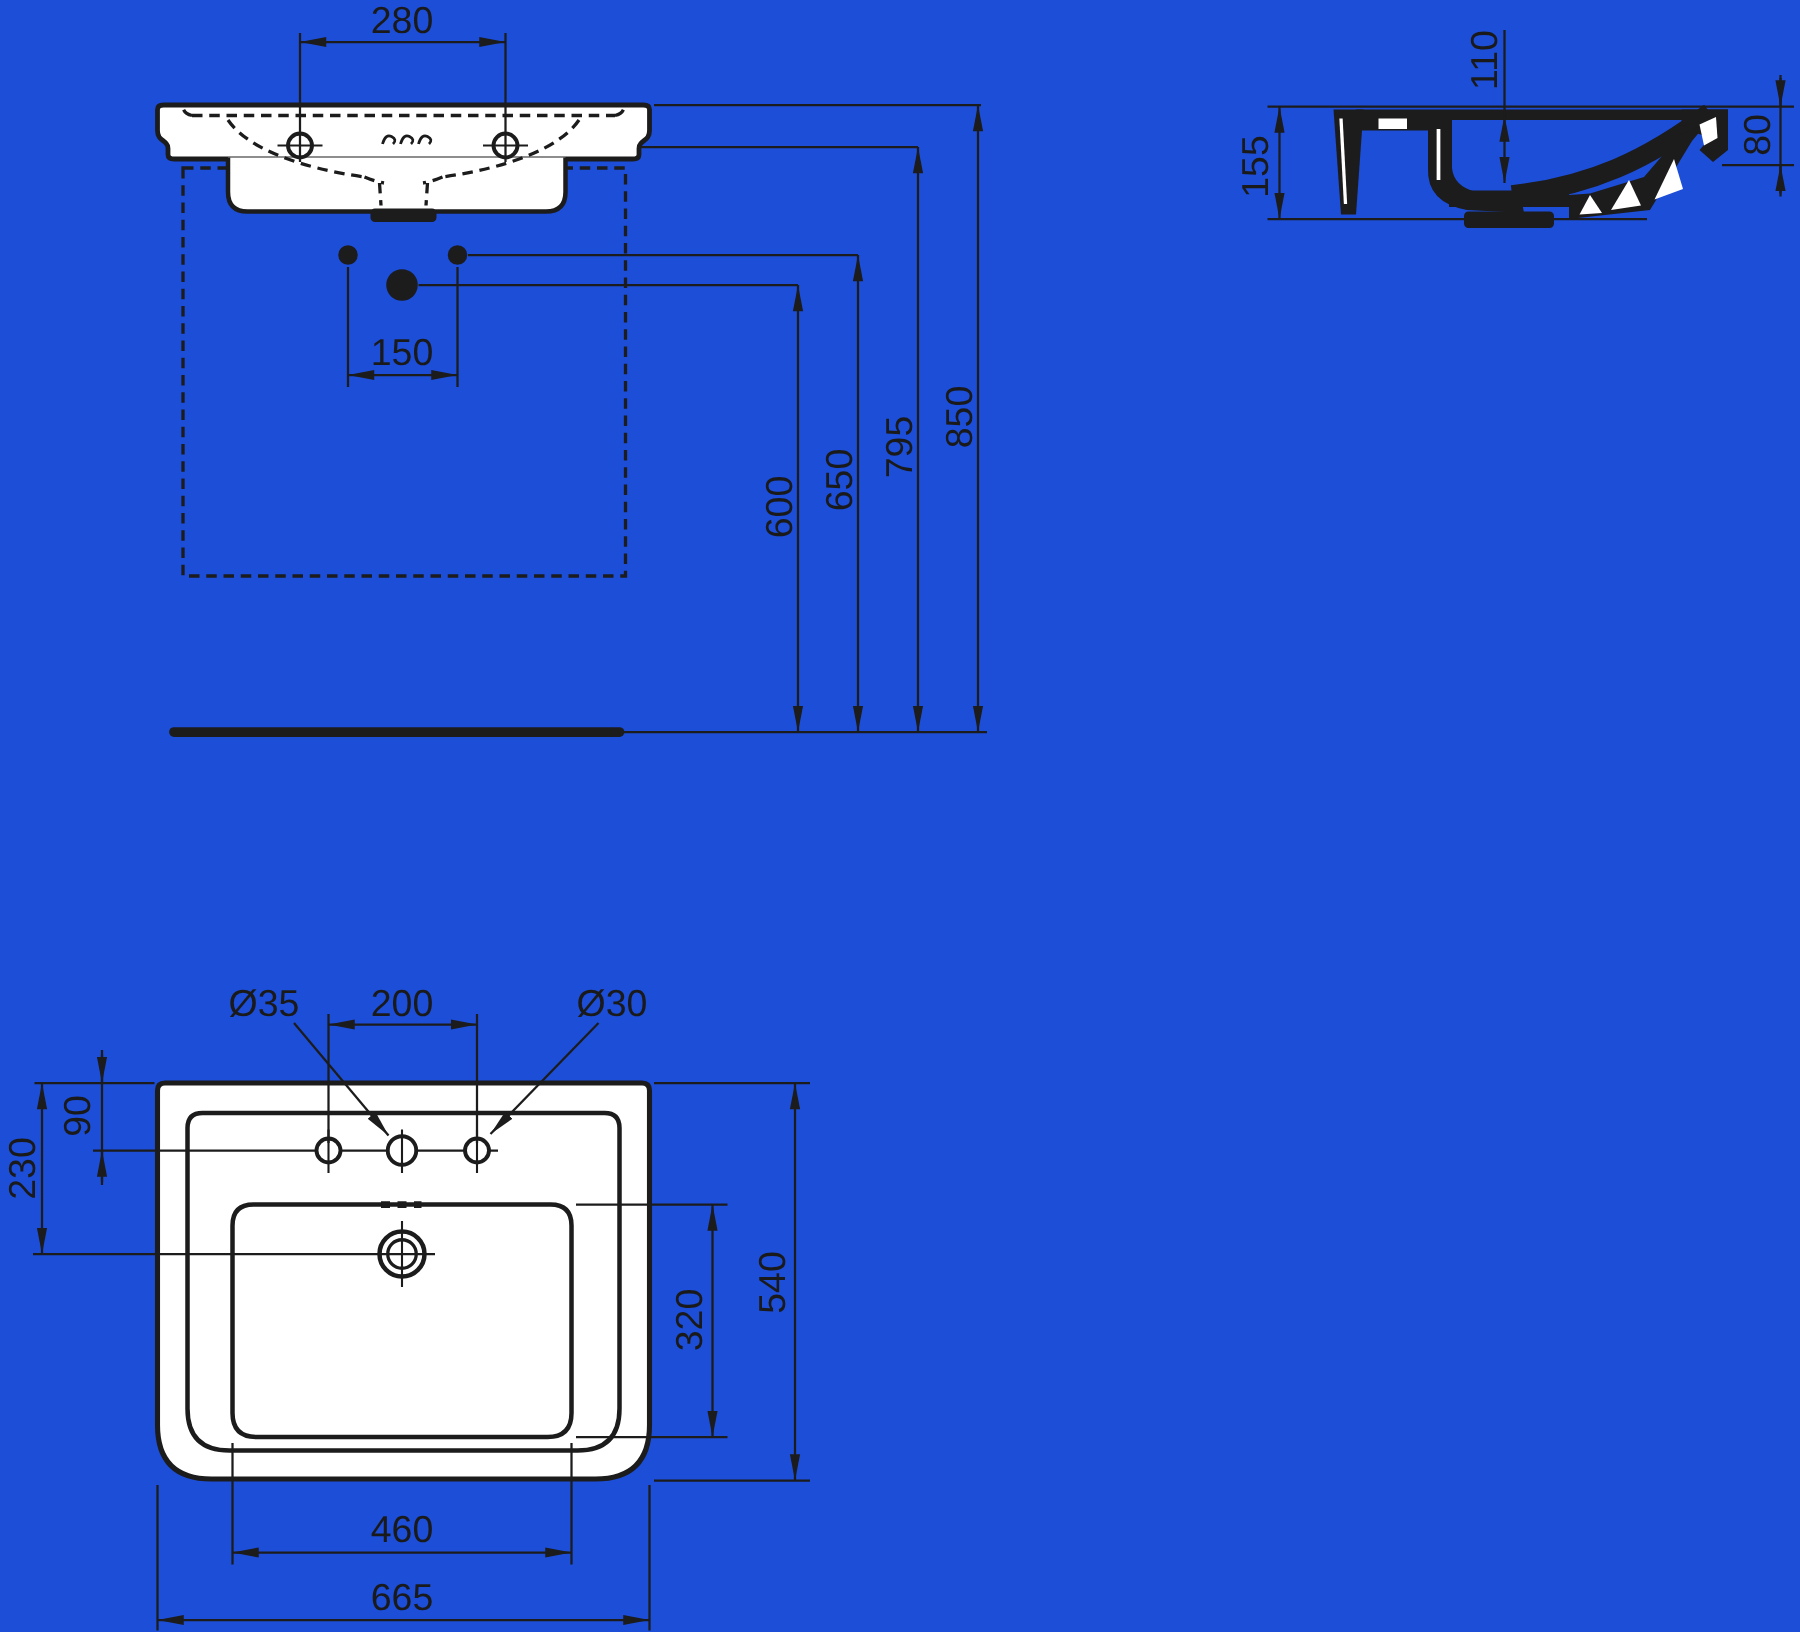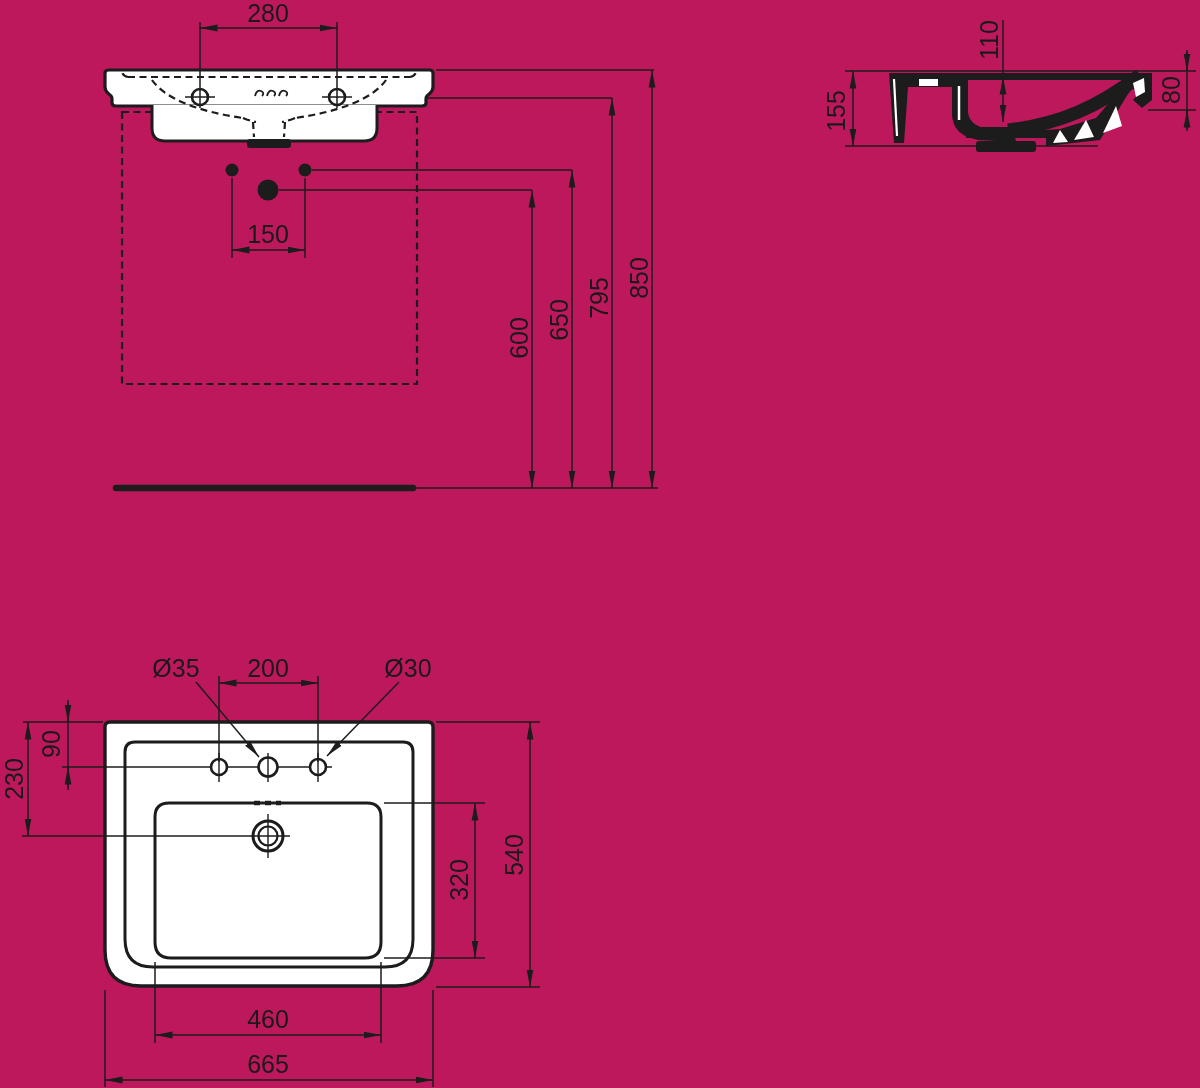--- a/index.html
+++ b/index.html
@@ -1,16 +1,16 @@
 <!DOCTYPE html>
 <html><head>
 <meta charset="utf-8">
 <style>
   html,body{margin:0;padding:0;background:#fff;}
-  .stage{position:relative;width:1200px;height:1088px;background:#be185d;overflow:hidden;}
+  .stage{position:relative;width:1200px;height:1088px;background:#1d4ed8;overflow:hidden;}
   svg{display:block;}
   .t{font-family:"Liberation Sans",sans-serif;font-size:25px;fill:#1a1a1a;text-anchor:middle;}
   .ol{fill:#ffffff;stroke:#1c1c1c;stroke-width:3.2;stroke-linejoin:round;}
   .ol2{fill:none;stroke:#1c1c1c;stroke-width:3;stroke-linejoin:round;}
   .thin{fill:none;stroke:#1c1c1c;stroke-width:1.5;}
   .dim{fill:none;stroke:#1c1c1c;stroke-width:1.5;}
   .dash{fill:none;stroke:#1c1c1c;stroke-width:2.2;stroke-dasharray:7 4.5;}
   .blk{fill:#1c1c1c;stroke:none;}
   .wht{fill:#ffffff;stroke:none;}
   .wline{fill:none;stroke:#ffffff;stroke-width:2.2;}

